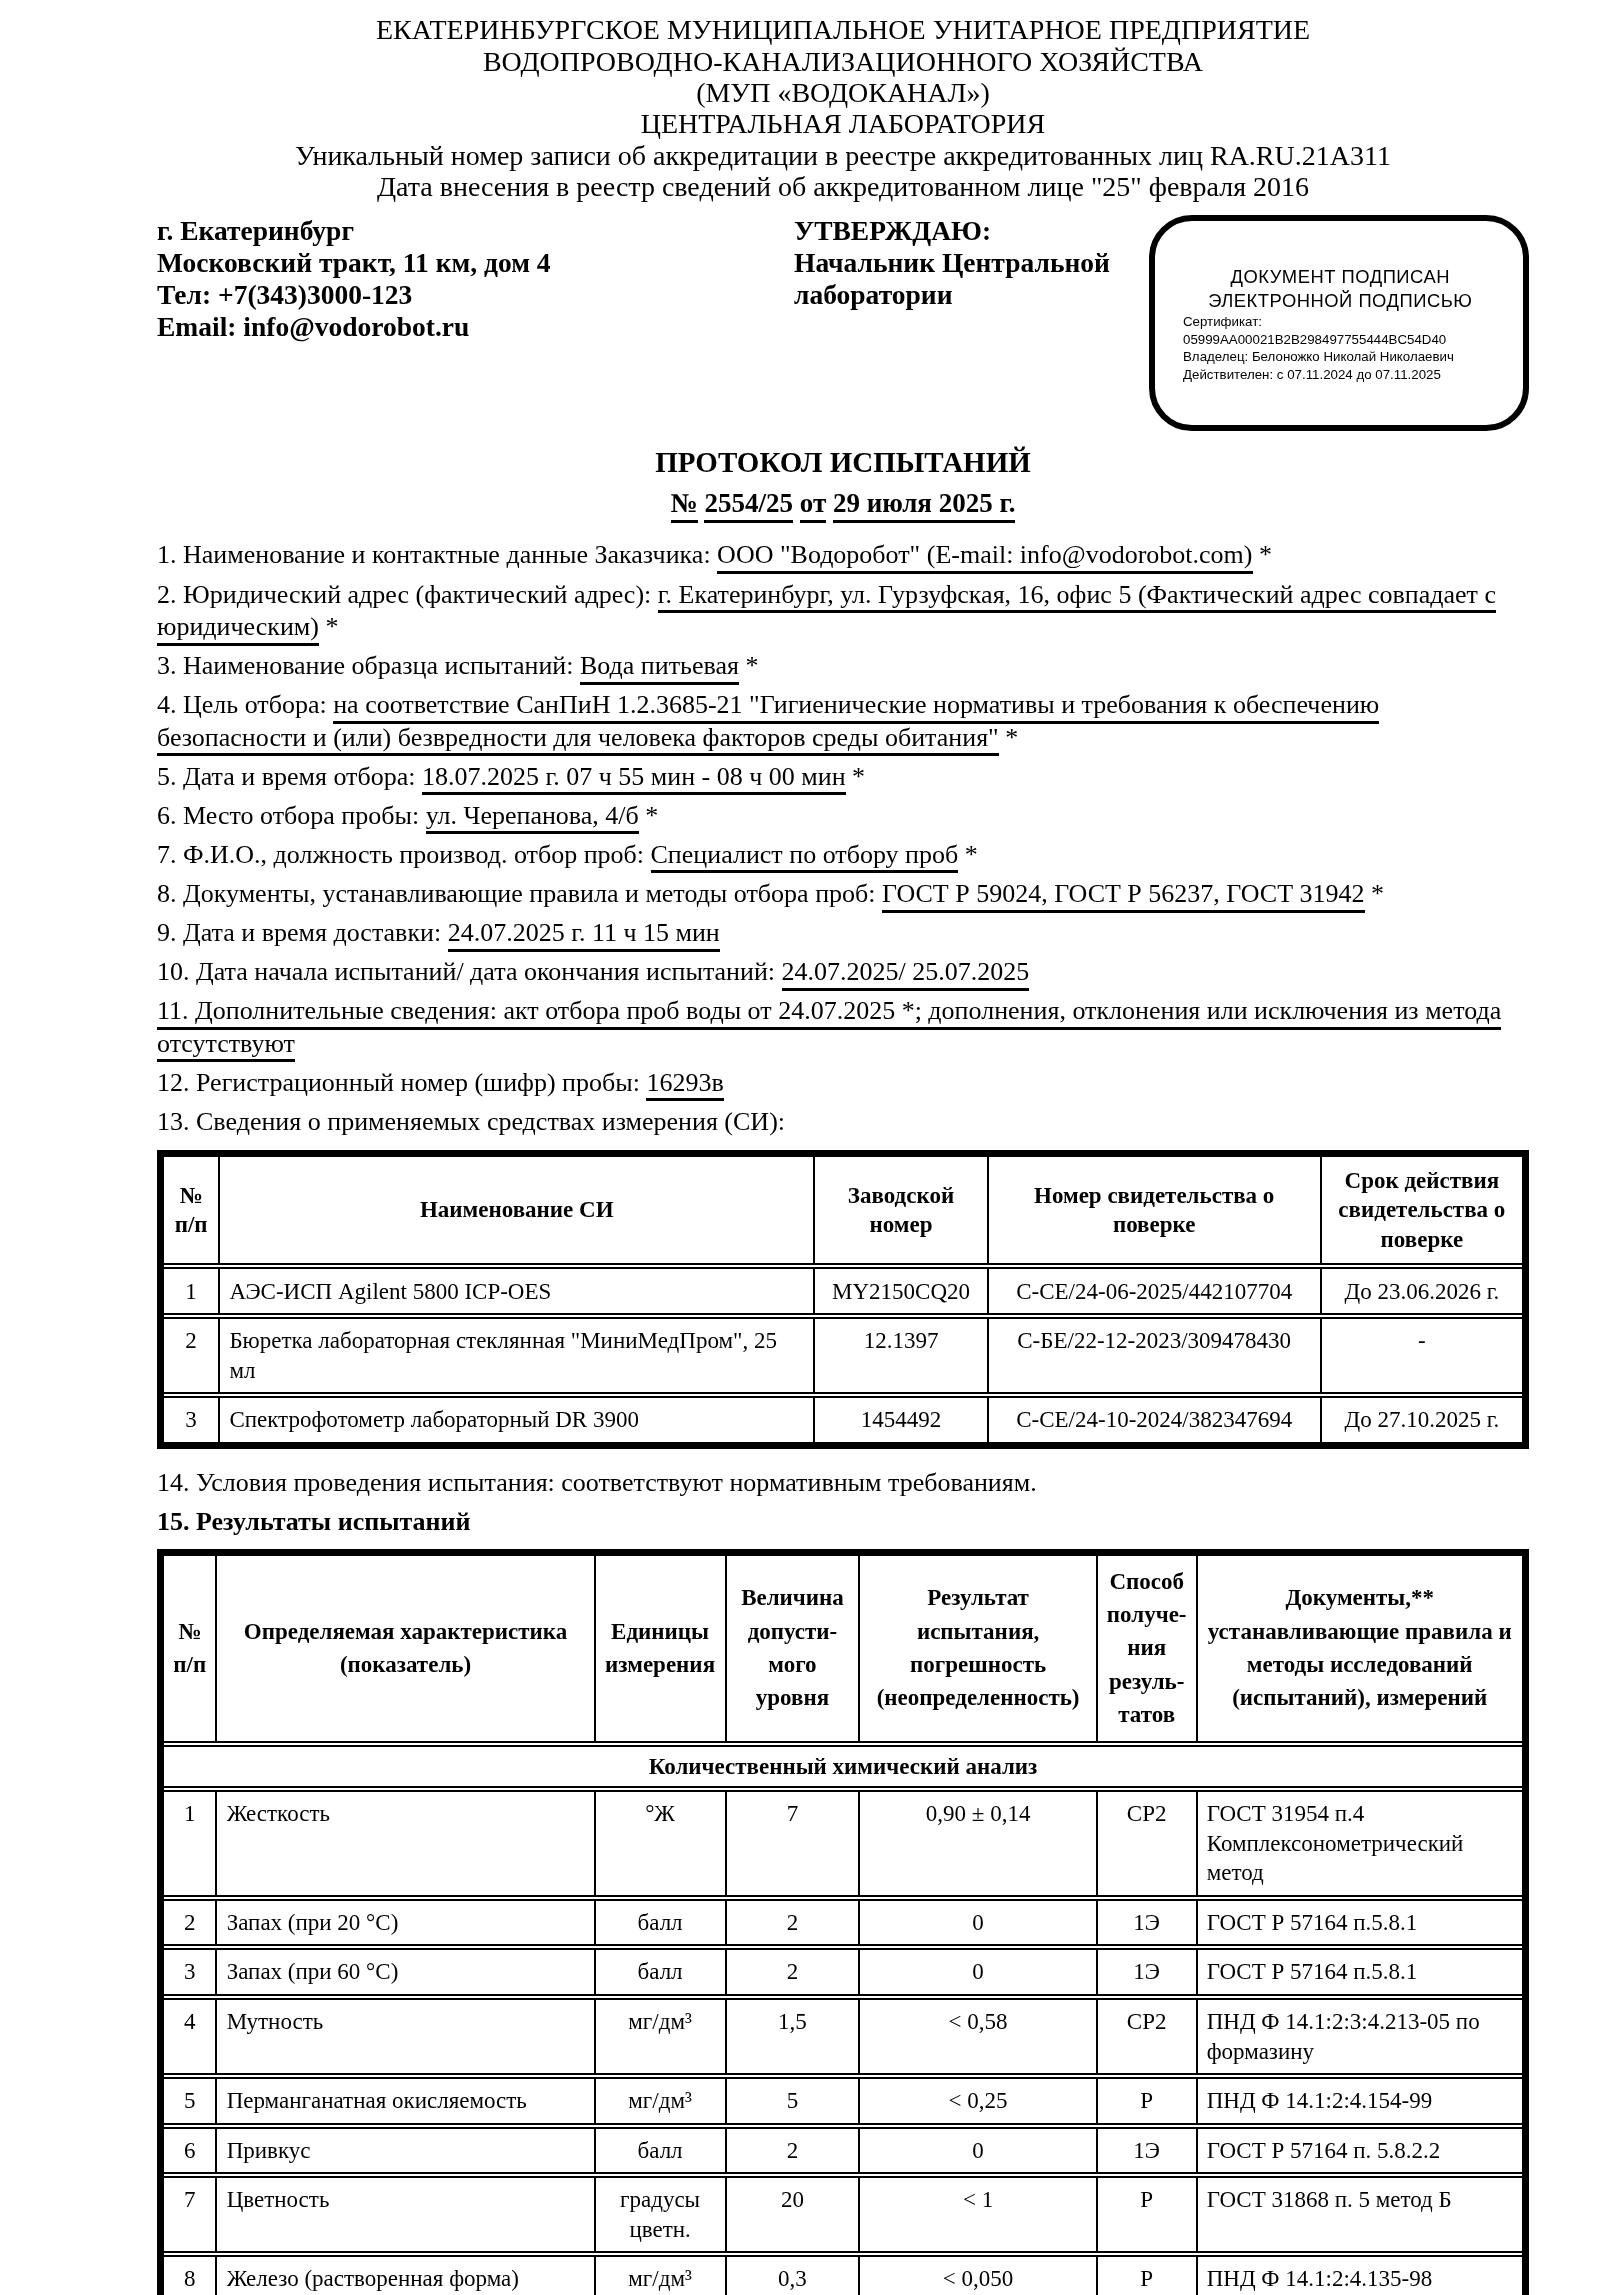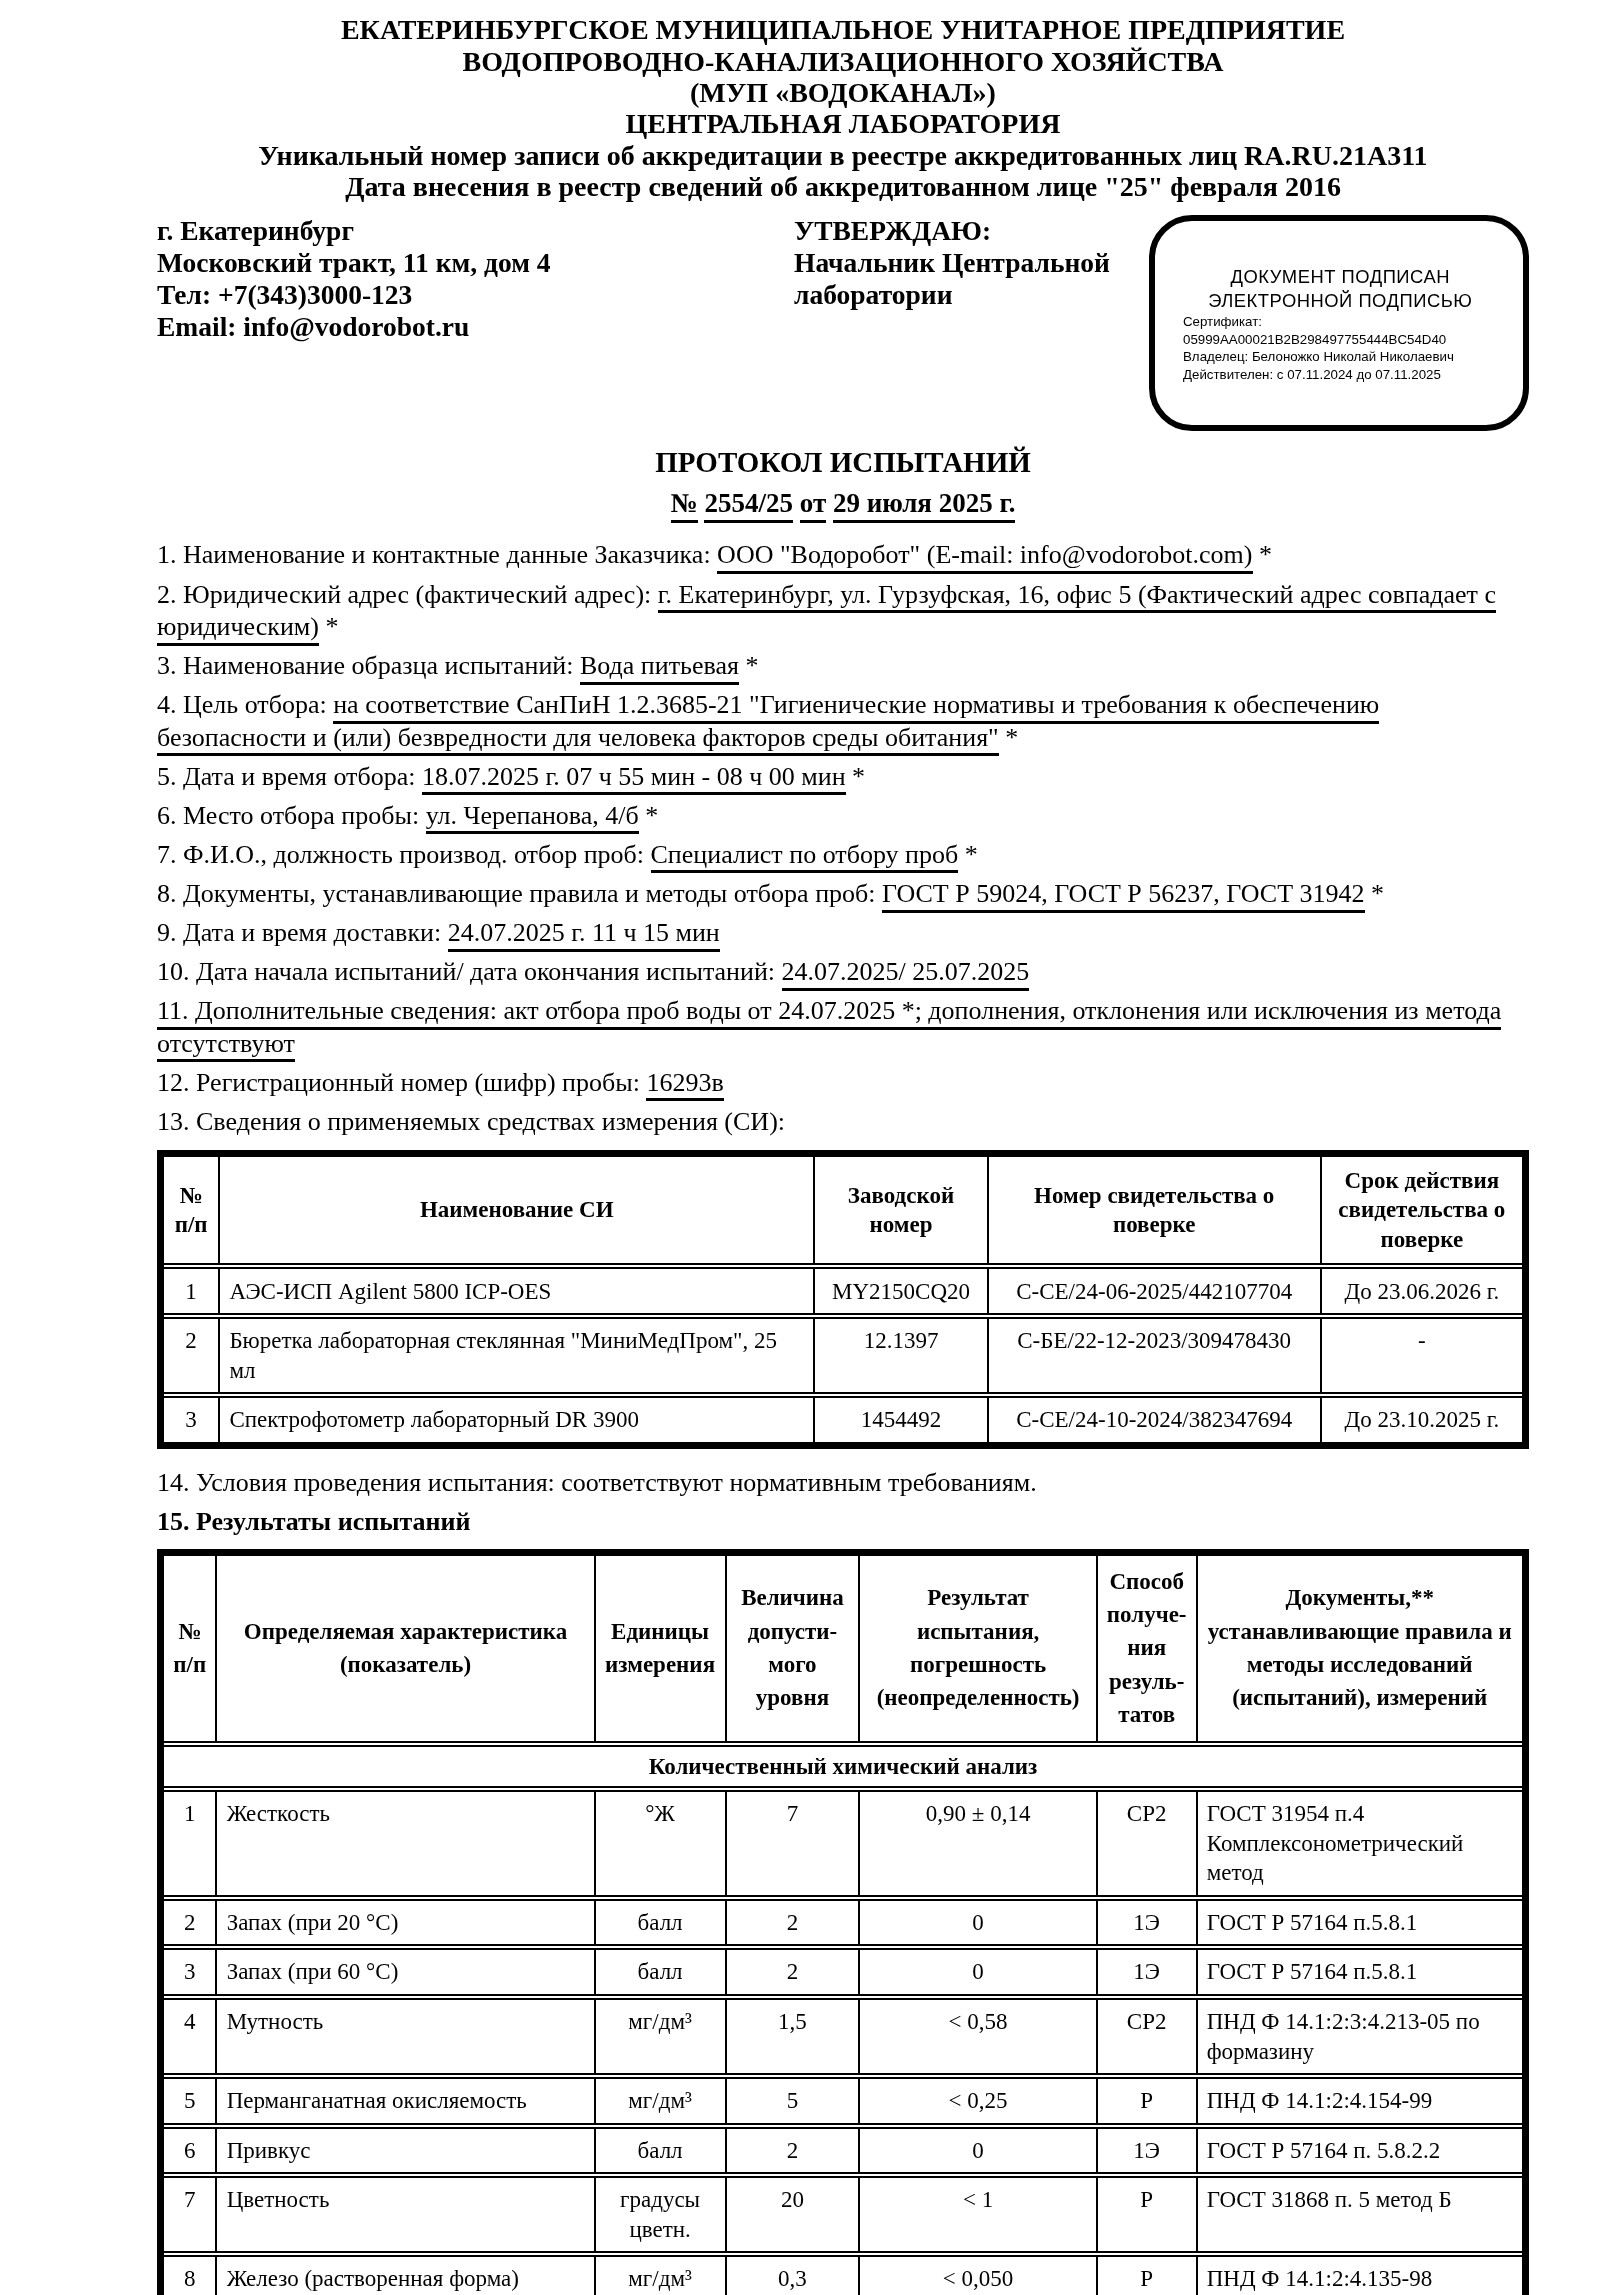--- a/index.html
+++ b/index.html
@@ -9,21 +9,21 @@
     min-height:2295px;
     box-sizing:border-box;
     padding:14.3px 94px 20.4px 157px;
     background:#fff;
     color:#000;
     font-family:"Liberation Serif","DejaVu Serif",serif;
     font-size:26px;
     line-height:1.25;
   }
   
-  .org{ text-align:center; font-weight:bold; font-size:28px; line-height:1.12; margin-bottom:12.2px;}
+  .org{ text-align:center; font-weight:normal; font-size:28px; line-height:1.12; margin-bottom:12.2px;}
   
   .top-row{display:flex; align-items:flex-start; margin-bottom:13.3px;}
   .contacts{width:637px; font-weight:bold; font-size:27.5px; line-height:1.17; flex:0 0 auto;}
   .approve{width:316px; font-weight:bold; font-size:27.5px; line-height:1.17; flex:0 0 auto;}
   .stamp{
     margin-left:auto; flex:0 0 auto;
     width:380px; height:216px; box-sizing:border-box;
     border:6.6px solid #000; border-radius:43px;
     font-family:"Liberation Sans","DejaVu Sans",sans-serif;
     display:flex; flex-direction:column; justify-content:center;
@@ -147,21 +147,21 @@
           <td>Бюретка лабораторная стеклянная "МиниМедПром", 25 мл</td>
           <td class="center">12.1397</td>
           <td class="center">С-БЕ/22-12-2023/309478430</td>
           <td class="center">-</td>
         </tr>
         <tr>
           <td class="center">3</td>
           <td>Спектрофотометр лабораторный DR 3900</td>
           <td class="center">1454492</td>
           <td class="center">С-СЕ/24-10-2024/382347694</td>
-          <td class="center">До 23.10.2025 г.</td>
+          <td class="center">До 27.10.2025 г.</td>
         </tr>
       </tbody>
     </table>
 
   <p class="item after-si">
     <span class="lbl">14. Условия проведения испытания:</span>
     <span>соответствуют нормативным требованиям.</span>
   </p>
   <p class="item lbl" style="font-weight:bold">15. Результаты испытаний</p>
 

